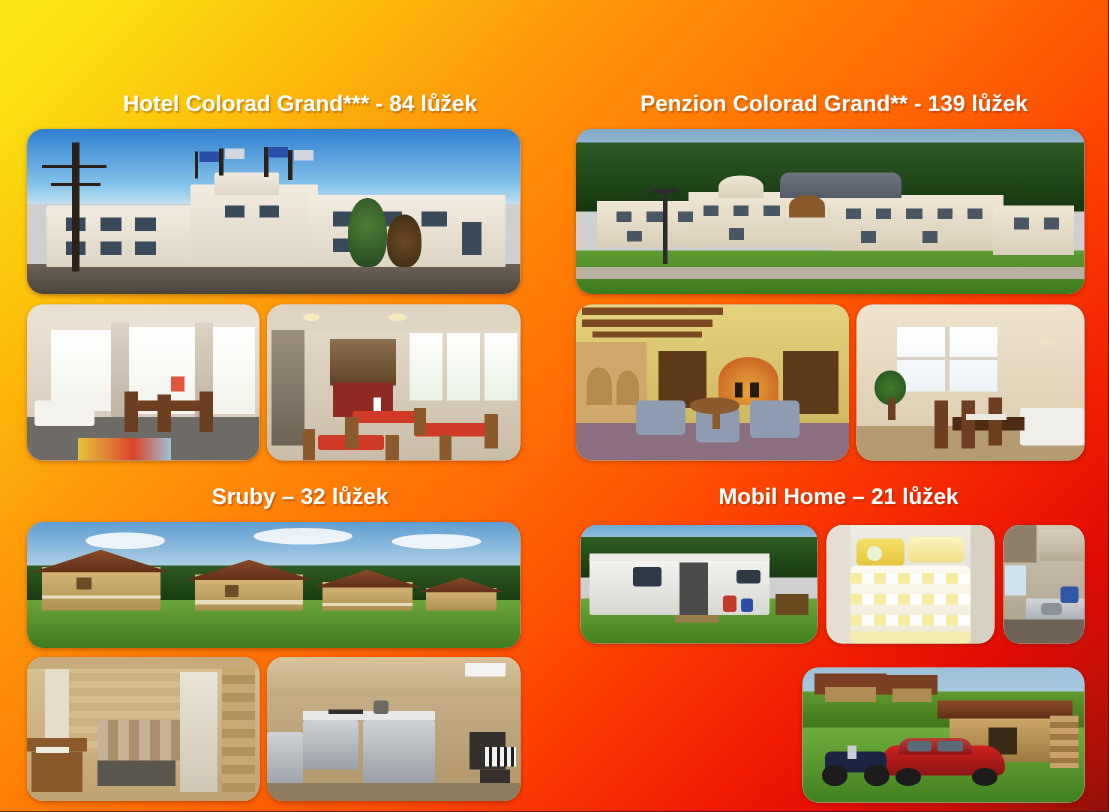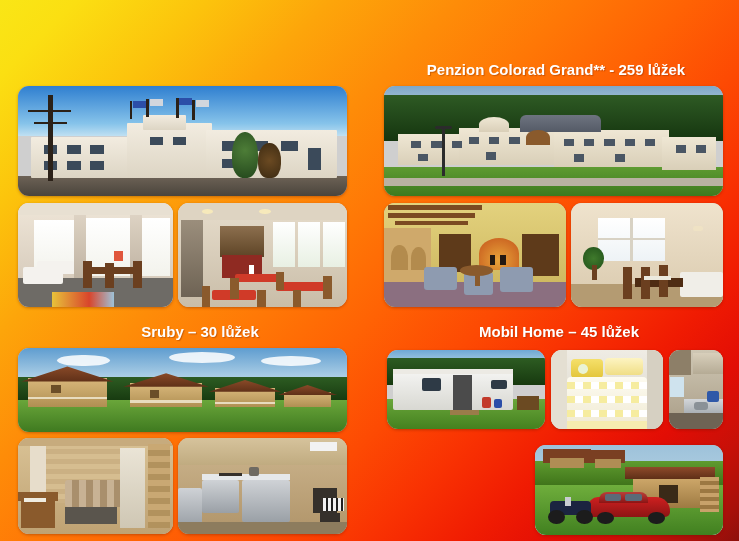--- a/index.html
+++ b/index.html
@@ -188,20 +188,21 @@
   .ph-chatky .car { background: linear-gradient(#cf2020,#8d1414); border-radius:10px 14px 5px 5px; }
   .ph-chatky .wheel { background:#1c1c1c; border-radius:50%; }
   .ph-chatky .moto { background:#1b2440; border-radius:4px; }
 </style>
 </head>
 <body>
 
 <div id="slide">
 
 
+  <div class="section-heading" style="left:38px; top:60px; width:324px; text-align:center;">Hotel Colorad Grand*** - 84 lůžek</div>
 
   <div class="photo ph-hotel-ext" style="left:18px; top:86px; width:329px; height:110px;">
     <div class="sky"></div>
     <div class="ground"></div>
     <div class="blk bldg" style="left:4%;  top:46%; width:32%; height:38%;"></div>
     <div class="blk bldg" style="left:33%; top:34%; width:26%; height:50%;"></div>
     <div class="blk bldg" style="left:57%; top:40%; width:40%; height:44%;"></div>
     <div class="blk bldg" style="left:38%; top:26%; width:13%; height:14%;"></div>
     <div class="blk win" style="left:8%;  top:54%; width:4%;  height:8%;"></div>
     <div class="blk win" style="left:15%; top:54%; width:4%;  height:8%;"></div>
@@ -267,21 +268,21 @@
     <div class="blk table" style="left:20%; top:84%; width:26%; height:9%;"></div>
     <div class="blk chair" style="left:31%; top:72%; width:5%; height:20%;"></div>
     <div class="blk chair" style="left:58%; top:66%; width:5%; height:18%;"></div>
     <div class="blk chair" style="left:68%; top:84%; width:5%; height:16%;"></div>
     <div class="blk chair" style="left:86%; top:70%; width:5%; height:22%;"></div>
     <div class="blk chair" style="left:47%; top:84%; width:5%; height:16%;"></div>
     <div class="blk chair" style="left:14%; top:80%; width:5%; height:20%;"></div>
     <div class="blk" style="left:42%; top:60%; width:3%; height:8%; background:#ffffff;"></div>
   </div>
 
-  <div class="section-heading" style="left:392px; top:60px; width:328px; text-align:center;">Penzion Colorad Grand** - 259 lůžek</div>
+  <div class="section-heading" style="left:392px; top:60px; width:328px; text-align:center;">Penzion Colorad Grand** - 139 lůžek</div>
 
   <div class="photo ph-penzion-ext" style="left:384px; top:86px; width:339px; height:110px;">
     <div class="sky"></div>
     <div class="blk forest" style="left:0; top:8%; width:100%; height:42%;"></div>
     <div class="blk lawn" style="left:0; top:74%; width:100%; height:26%;"></div>
     <div class="blk bldg" style="left:4%;  top:44%; width:22%; height:28%;"></div>
     <div class="blk bldg" style="left:22%; top:38%; width:30%; height:34%;"></div>
     <div class="blk bldg" style="left:50%; top:40%; width:34%; height:34%;"></div>
     <div class="blk bldg" style="left:82%; top:46%; width:16%; height:30%;"></div>
     <div class="blk roof" style="left:40%; top:26%; width:24%; height:16%; border-radius:6px 6px 0 0;"></div>
@@ -342,21 +343,21 @@
     <div class="blk" style="left:14%; top:60%; width:3%; height:14%; background:#6b3f1f;"></div>
     <div class="blk" style="left:0; top:78%; width:100%; height:22%; background:#b49b72;"></div>
     <div class="blk bed" style="left:72%; top:66%; width:28%; height:24%;"></div>
     <div class="blk tbl" style="left:42%; top:72%; width:32%; height:9%;"></div>
     <div class="blk chair" style="left:34%; top:62%; width:6%; height:30%;"></div>
     <div class="blk chair" style="left:46%; top:62%; width:6%; height:30%;"></div>
     <div class="blk chair" style="left:58%; top:60%; width:6%; height:30%;"></div>
     <div class="blk" style="left:48%; top:70%; width:18%; height:4%; background:#eceade;"></div>
   </div>
 
-  <div class="section-heading" style="left:38px; top:322px; width:324px; text-align:center;">Sruby – 30 lůžek</div>
+  <div class="section-heading" style="left:38px; top:322px; width:324px; text-align:center;">Sruby – 32 lůžek</div>
 
   <div class="photo ph-sruby" style="left:18px; top:348px; width:329px; height:84px;">
     <div class="sky"></div>
     <div class="blk cloud" style="left:12%; top:8%;  width:16%; height:14%;"></div>
     <div class="blk cloud" style="left:46%; top:5%;  width:20%; height:13%;"></div>
     <div class="blk cloud" style="left:74%; top:10%; width:18%; height:12%;"></div>
     <div class="blk forest" style="left:0; top:34%; width:100%; height:30%;"></div>
     <div class="blk lawn" style="left:0; top:62%; width:100%; height:38%;"></div>
     <div class="blk cabin" style="left:3%;  top:36%; width:24%; height:34%;"></div>
     <div class="blk roof" style="left:1%;  top:22%; width:28%; height:18%;
@@ -404,21 +405,21 @@
     <div class="blk dark" style="left:24%; top:36%; width:14%; height:4%;"></div>
     <div class="blk" style="left:42%; top:30%; width:6%; height:10%; background:#6e6a62; border-radius:2px;"></div>
     <div class="blk unit" style="left:0;  top:52%; width:14%; height:40%;"></div>
     <div class="blk dark" style="left:80%; top:52%; width:14%; height:26%;"></div>
     <div class="blk dark" style="left:84%; top:78%; width:12%; height:18%;"></div>
     <div class="blk note" style="left:86%; top:62%; width:12%; height:14%;
          background:repeating-linear-gradient(90deg,#f2f2f2 0 3px,#202020 3px 5px);"></div>
     <div class="blk" style="left:0; top:88%; width:100%; height:12%; background:#8d7c5e;"></div>
   </div>
 
-  <div class="section-heading" style="left:398px; top:322px; width:322px; text-align:center;">Mobil Home – 45 lůžek</div>
+  <div class="section-heading" style="left:398px; top:322px; width:322px; text-align:center;">Mobil Home – 21 lůžek</div>
 
   <div class="photo ph-mobil" style="left:387px; top:350px; width:158px; height:79px;">
     <div class="sky"></div>
     <div class="blk forest" style="left:0; top:10%; width:100%; height:34%;"></div>
     <div class="blk lawn" style="left:0; top:62%; width:100%; height:38%;"></div>
     <div class="blk van" style="left:4%; top:26%; width:76%; height:50%;"></div>
     <div class="blk" style="left:4%; top:24%; width:76%; height:7%; background:#eceae4;"></div>
     <div class="blk win" style="left:22%; top:36%; width:12%; height:16%;"></div>
     <div class="blk win" style="left:66%; top:38%; width:10%; height:12%;"></div>
     <div class="blk door" style="left:42%; top:32%; width:12%; height:44%;"></div>

